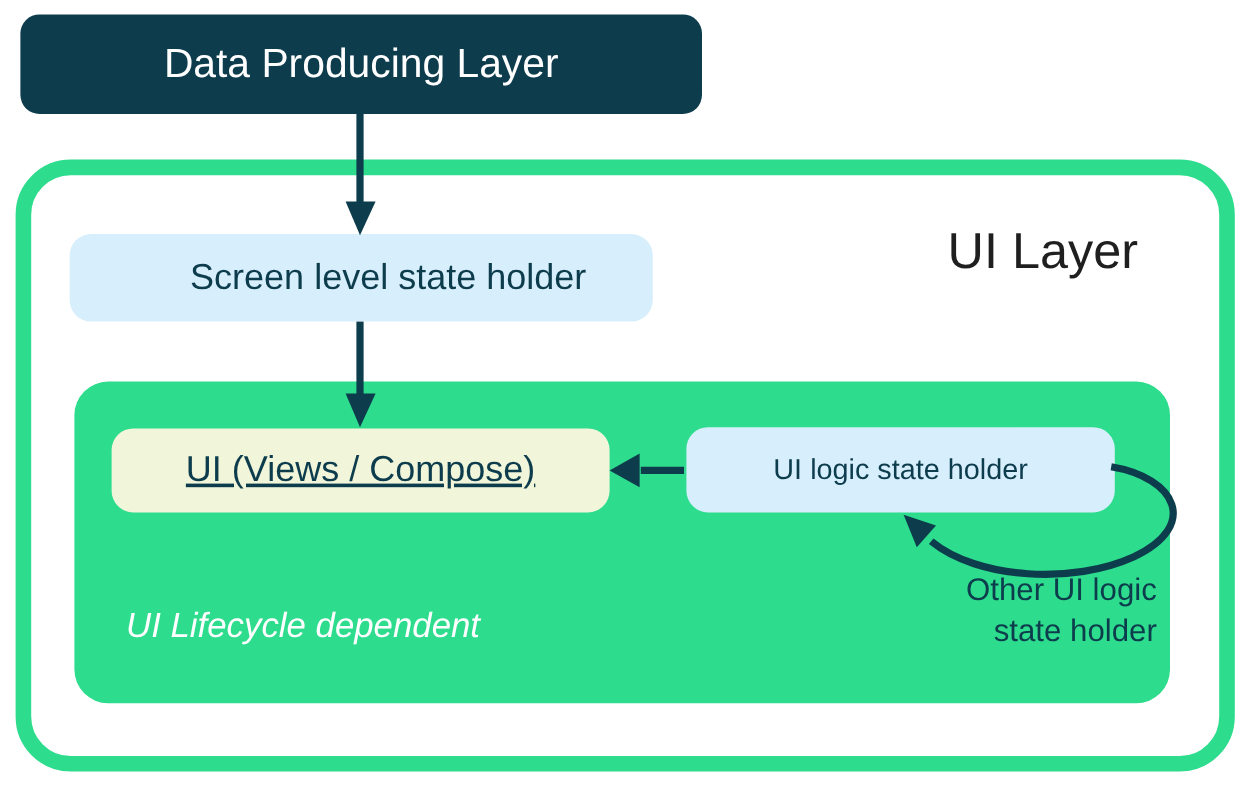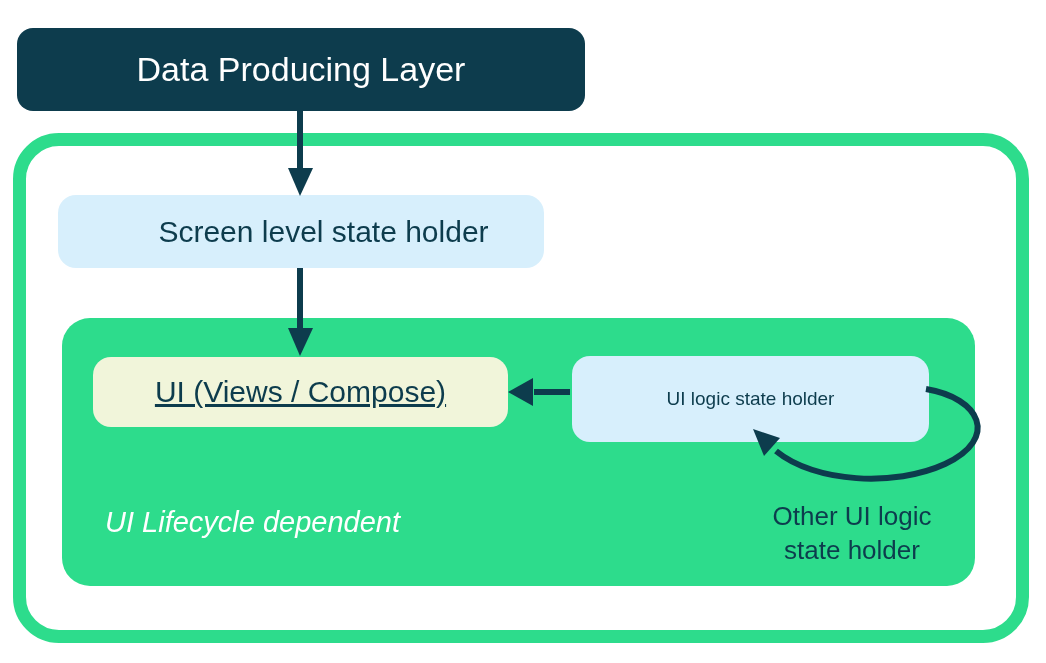--- a/index.html
+++ b/index.html
@@ -32,21 +32,20 @@
     justify-content: center;
     text-align: center;
   }
   .dark-box {
     left: 17px; top: 12px;
     width: 568px; height: 83px;
     background: var(--dark-teal);
     border-radius: 16px;
     color: var(--white);
     font-size: 34px;
-    margin-top: 16px;
   }
   .outer-container {
     position: absolute;
     left: 13px; top: 133px;
     width: 1016px; height: 510px;
     background: var(--white);
     border: 13px solid var(--green);
     border-radius: 46px;
   }
   .ui-layer-title {
@@ -78,38 +77,38 @@
     left: 93px; top: 357px;
     width: 415px; height: 70px;
     background: var(--cream);
     border-radius: 18px;
     color: var(--dark-teal);
     font-size: 30px;
     text-decoration: underline;
   }
   .logic-box {
     left: 572px; top: 356px;
-    width: 357px; height: 86px;
+    width: 357px; height: 71px;
     background: var(--light-blue);
     border-radius: 18px;
     color: var(--dark-teal);
-    font-size: 19px;
+    font-size: 24px;
   }
   .lifecycle-caption {
     position: absolute;
     left: 105px; top: 506px;
     font-size: 29px;
     color: var(--white);
     font-style: italic;
   }
   .loop-label {
     position: absolute;
-    left: 740px; top: 499px;
+    left: 740px; top: 474px;
     width: 224px;
-    text-align: center;
+    text-align: right;
     font-size: 26px;
     line-height: 34px;
     color: var(--dark-teal);
   }
   .arrows {
     position: absolute;
     left: 0; top: 0;
     width: 1046px; height: 663px;
     pointer-events: none;
   }
@@ -127,20 +126,21 @@
 <body>
 
 <div class="canvas">
 
   <div class="box dark-box">
     <span>Data Producing Layer</span>
   </div>
 
   <div class="outer-container"></div>
 
+  <div class="ui-layer-title">UI Layer</div>
 
   <div class="box screen-box">
     <span>Screen level state holder</span>
   </div>
 
   <div class="inner-green"></div>
 
   <div class="box cream-box">
     <span>UI (Views / Compose)</span>
   </div>

